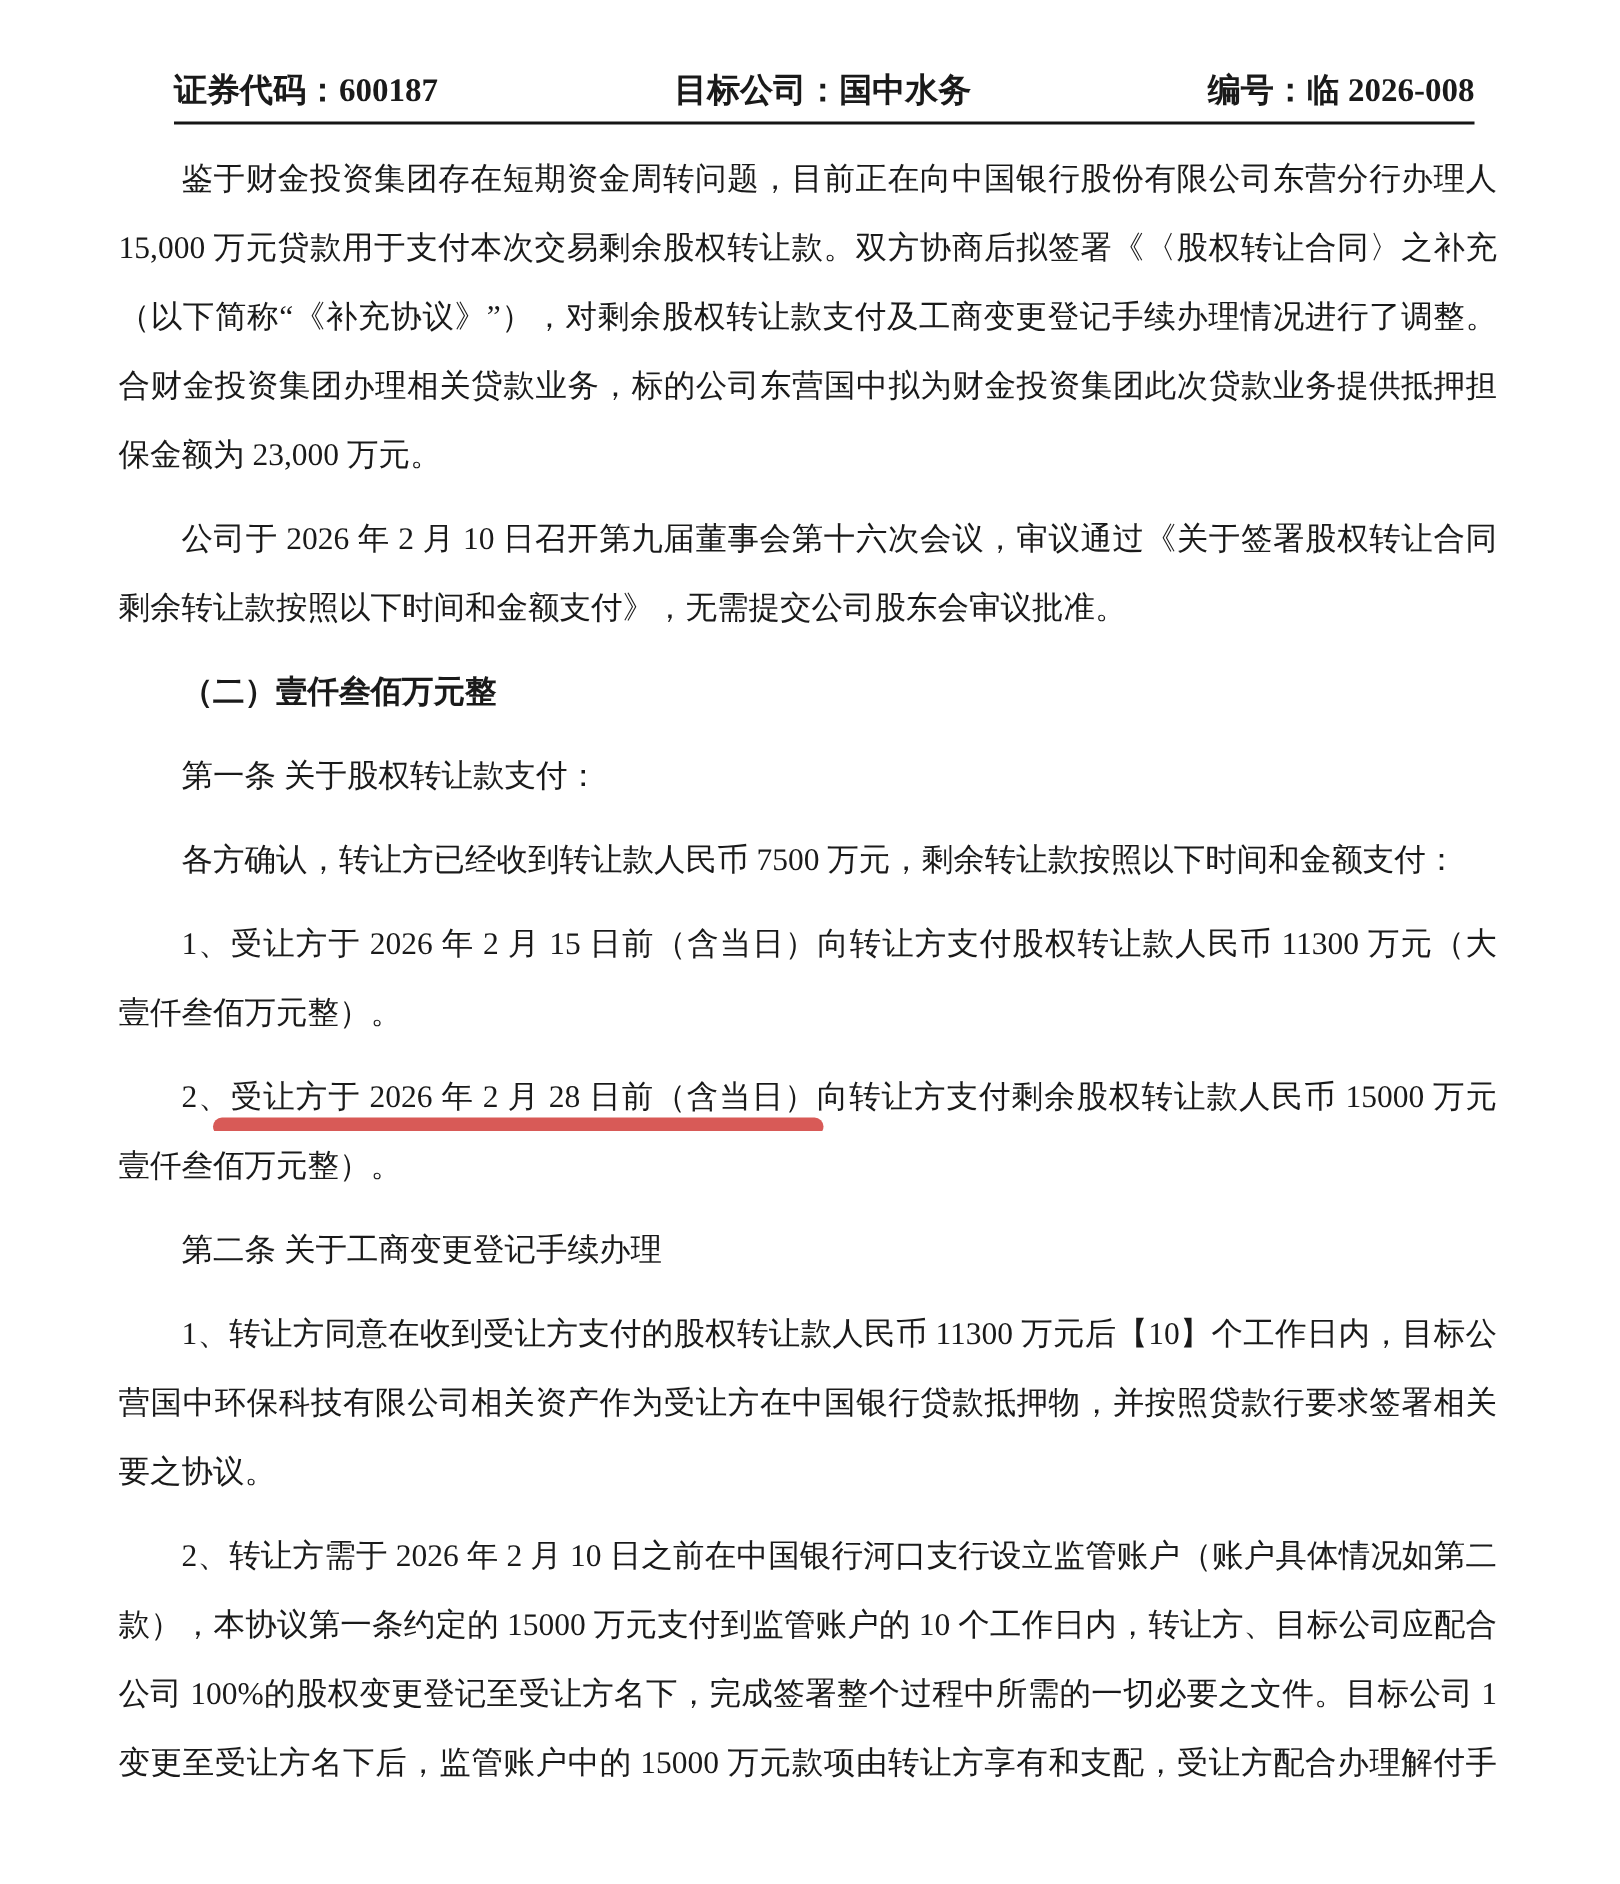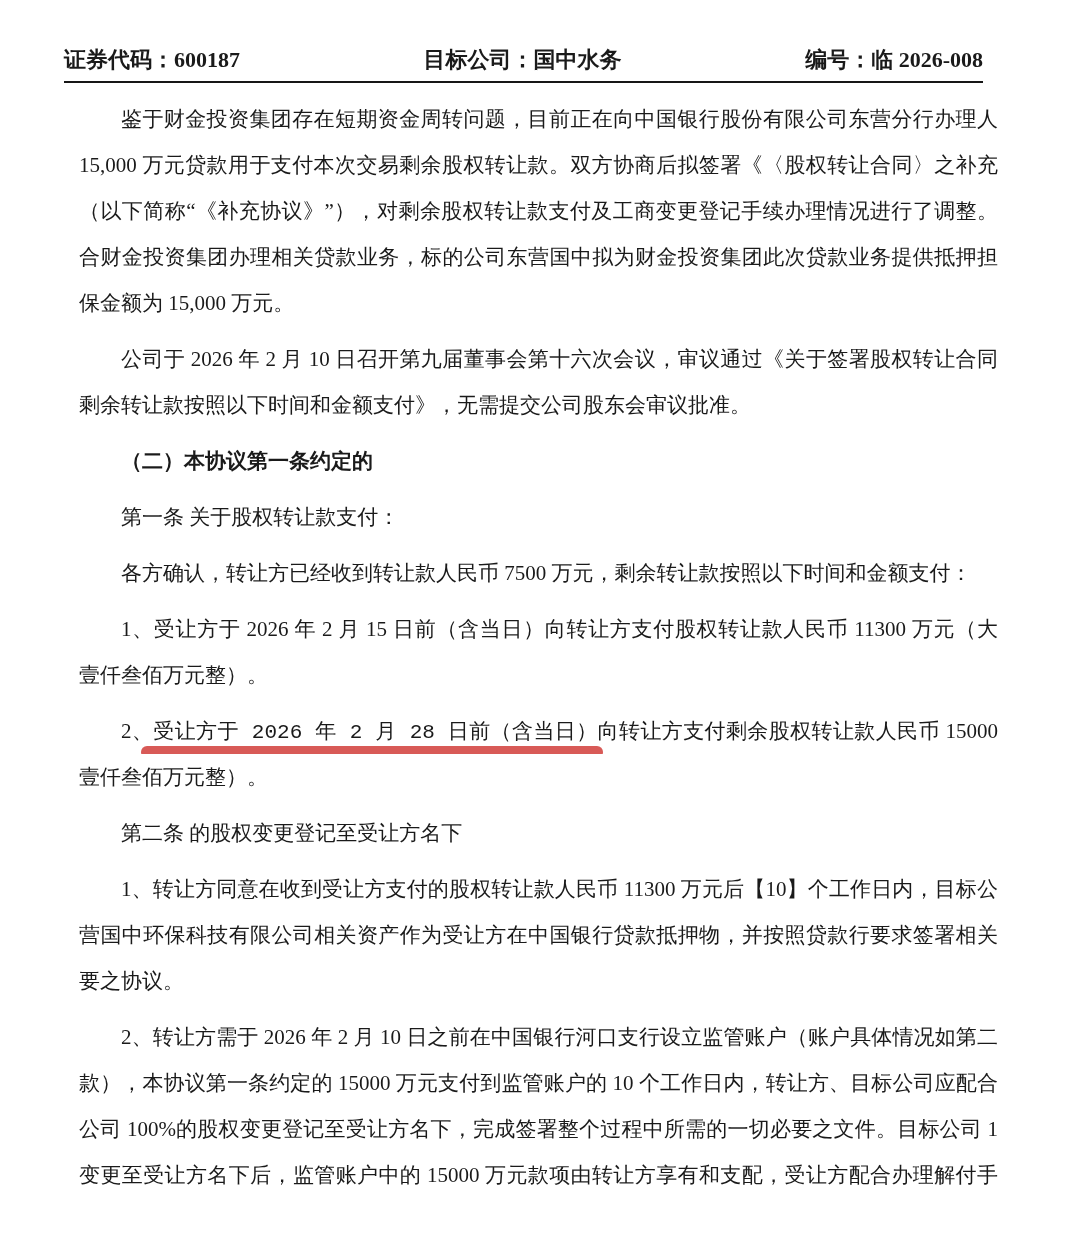--- a/index.html
+++ b/index.html
@@ -15,21 +15,21 @@
   .page {
     position: relative;
     width: 1080px;
     height: 1256px;
     background: #ffffff;
   }
   .header-row {
     display: flex;
     justify-content: space-between;
     align-items: center;
-    margin: 48px 97px 0 64px;
+    margin: 48px 97px 0 116px;
     padding-bottom: 9px;
     border-bottom: 2px solid #161616;
     font-weight: bold;
     font-size: 22px;
     line-height: 24px;
   }
   main.doc {
     margin: 13px 0 0 79px;
     width: 919px;
     font-size: 21px;
@@ -39,21 +39,21 @@
   .line {
     line-height: 46px;
     height: 46px;
     text-align: justify;
     text-align-last: justify;
     word-break: break-all;
     overflow: hidden;
   }
   .line.first { text-indent: 42px; }
   .line.last { text-align-last: left; }
-  .hl { position: relative; font-family: Liberation Mono, monospace; }
+  .hl { position: relative; }
   .hl::after {
     content: "";
     position: absolute;
     left: -12px;
     right: -5px;
     bottom: -14px;
     height: 12px;
     border-radius: 7px;
     background: var(--hl-color, #d85a57);
   }
@@ -66,45 +66,45 @@
     <span>证券代码：600187</span>
     <span>目标公司：国中水务</span>
     <span>编号：临 2026-008</span>
   </div>
   <main class="doc" id="doc">
       <div class="block">
         <div class="line first">鉴于财金投资集团存在短期资金周转问题，目前正在向中国银行股份有限公司东营分行办理人民币</div>
         <div class="line">15,000 万元贷款用于支付本次交易剩余股权转让款。双方协商后拟签署《〈股权转让合同〉之补充协议》</div>
         <div class="line">（以下简称“《补充协议》”），对剩余股权转让款支付及工商变更登记手续办理情况进行了调整。为配</div>
         <div class="line">合财金投资集团办理相关贷款业务，标的公司东营国中拟为财金投资集团此次贷款业务提供抵押担保，担</div>
-        <div class="line last">保金额为 15,000 万元。</div>
+        <div class="line last">保金额为 23,000 万元。</div>
       </div>
       <div class="block">
         <div class="line first">公司于 2026 年 2 月 10 日召开第九届董事会第十六次会议，审议通过《关于签署股权转让合同之补充</div>
         <div class="line last">剩余转让款按照以下时间和金额支付》，无需提交公司股东会审议批准。</div>
       </div>
       <div class="block heading">
-        <div class="line first last">（二）本协议第一条约定的</div>
+        <div class="line first last">（二）壹仟叁佰万元整</div>
       </div>
       <div class="block">
         <div class="line first last">第一条 关于股权转让款支付：</div>
       </div>
       <div class="block">
         <div class="line first last">各方确认，转让方已经收到转让款人民币 7500 万元，剩余转让款按照以下时间和金额支付：</div>
       </div>
       <div class="block">
         <div class="line first">1、受让方于 2026 年 2 月 15 日前（含当日）向转让方支付股权转让款人民币 11300 万元（大写：壹亿</div>
         <div class="line last">壹仟叁佰万元整）。</div>
       </div>
       <div class="block">
         <div class="line first"><span>2、</span><span class="hl">受让方于 2026 年 2 月 28 日前（含当日）</span><span>向转让方支付剩余股权转让款人民币 15000 万元（大写：</span></div>
         <div class="line last">壹仟叁佰万元整）。</div>
       </div>
       <div class="block">
-        <div class="line first last">第二条 的股权变更登记至受让方名下</div>
+        <div class="line first last">第二条 关于工商变更登记手续办理</div>
       </div>
       <div class="block">
         <div class="line first">1、转让方同意在收到受让方支付的股权转让款人民币 11300 万元后【10】个工作日内，目标公司将东</div>
         <div class="line">营国中环保科技有限公司相关资产作为受让方在中国银行贷款抵押物，并按照贷款行要求签署相关一切必</div>
         <div class="line last">要之协议。</div>
       </div>
       <div class="block">
         <div class="line first">2、转让方需于 2026 年 2 月 10 日之前在中国银行河口支行设立监管账户（账户具体情况如第二条第 3</div>
         <div class="line">款），本协议第一条约定的 15000 万元支付到监管账户的 10 个工作日内，转让方、目标公司应配合将目标</div>
         <div class="line">公司 100%的股权变更登记至受让方名下，完成签署整个过程中所需的一切必要之文件。目标公司 100%股权</div>

